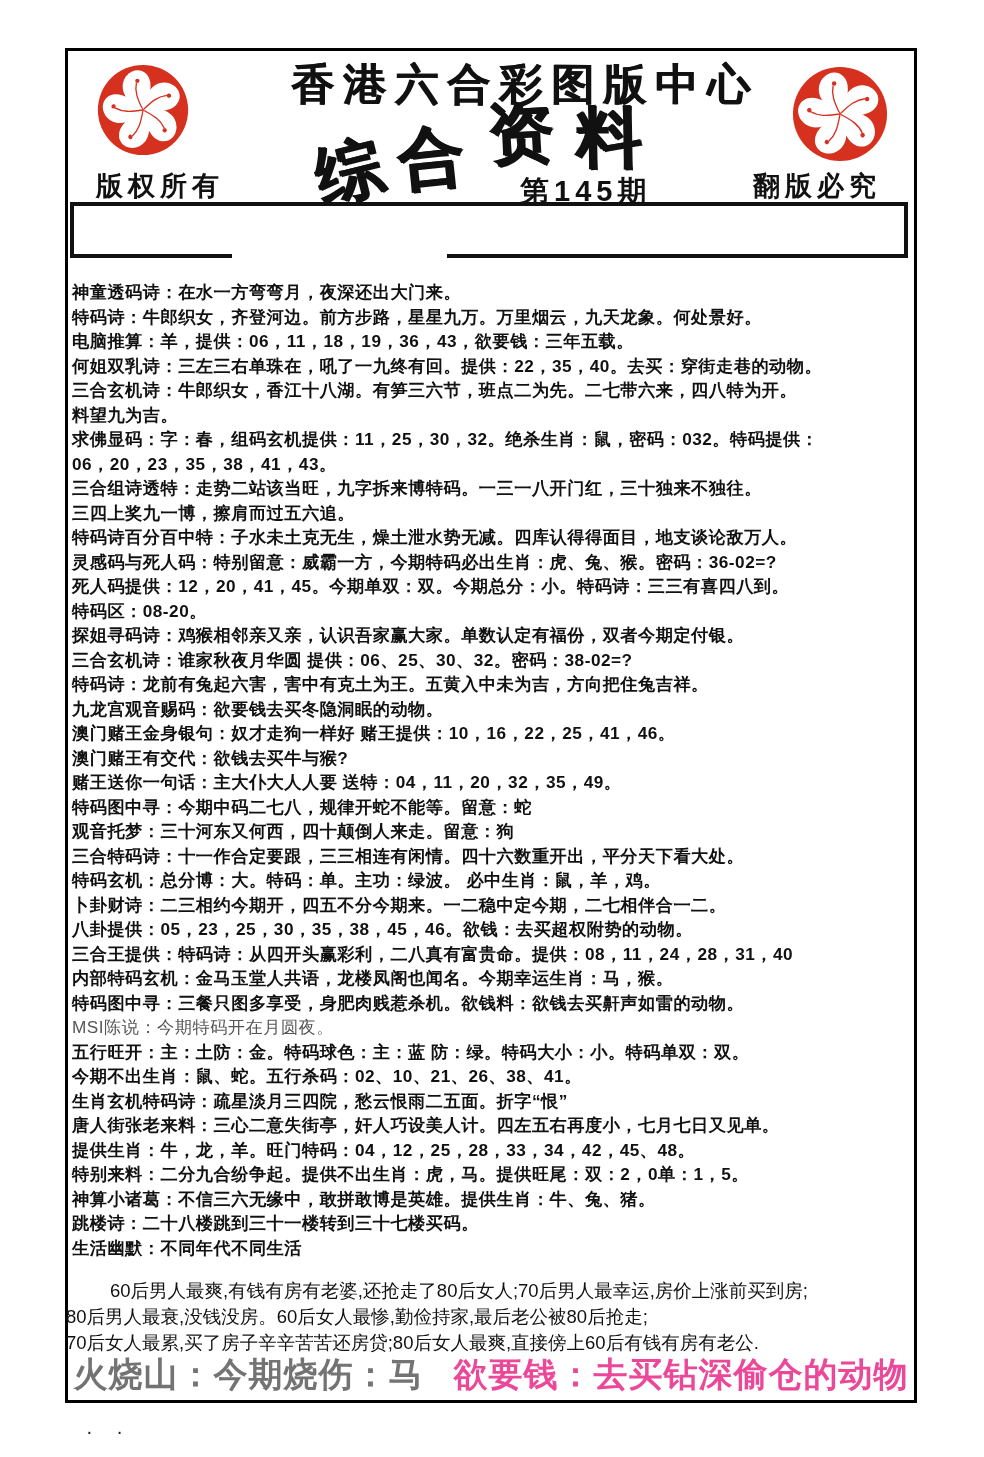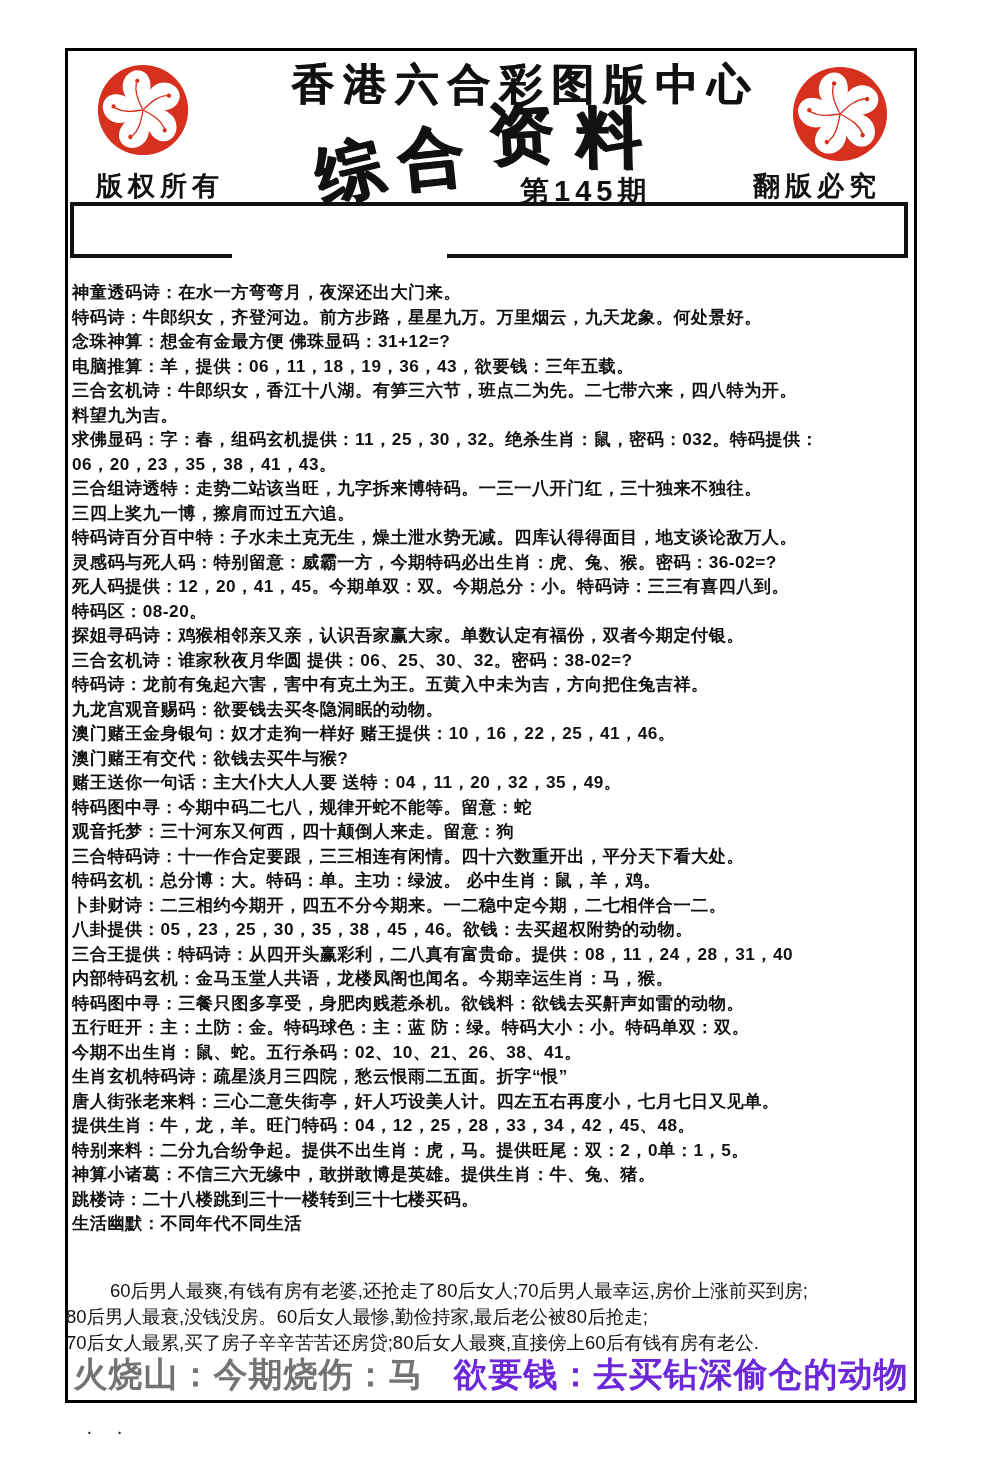--- a/index.html
+++ b/index.html
@@ -36,21 +36,21 @@
   .line{height:24.5px;line-height:24.5px;font-size:17.2px;font-weight:700;
     white-space:nowrap;letter-spacing:0.5px;}
   .line.faded{color:#555;font-weight:400;}
   .humor{left:66px;top:1278px;width:848px;}
   .humor .line{height:26px;line-height:26px;font-size:18.5px;font-weight:400;letter-spacing:0;}
   .humor .line.indent{padding-left:44px;}
   
   .footer-banner{left:68px;top:1352px;width:846px;text-align:center;white-space:nowrap;
     font-size:34px;font-weight:700;letter-spacing:1px;}
   .footer-red{color:#737373;margin-right:10px;}
-  .footer-green{color:#6d28d9;margin-left:20px;}
+  .footer-green{color:#ec4899;margin-left:20px;}
   .page-dots{left:86px;top:1420px;font-size:20px;letter-spacing:9px;color:#222;}
 </style>
 </head>
 <body>
 
 <div class="abs frame"></div>
 
 <svg width="0" height="0" style="position:absolute">
   <defs>
     <g id="bauhinia">
@@ -88,22 +88,22 @@
 
 <div class="abs copyright copy-left">版权所有</div>
 <div class="abs copyright copy-right">翻版必究</div>
 
 <div class="abs blank-box"></div>
 <div class="abs box-gap"></div>
 
 <div class="abs lines">
     <div class="line">神童透码诗：在水一方弯弯月，夜深还出大门来。</div>
     <div class="line">特码诗：牛郎织女，齐登河边。前方步路，星星九万。万里烟云，九天龙象。何处景好。</div>
-    <div class="line">念珠神算：想金有金最方便  佛珠显码：31+12=?</div>
     <div class="line">电脑推算：羊，提供：06，11，18，19，36，43，欲要钱：三年五载。</div>
+    <div class="line">何姐双乳诗：三左三右单珠在，吼了一九终有回。提供：22，35，40。去买：穿街走巷的动物。</div>
     <div class="line">三合玄机诗：牛郎织女，香江十八湖。有笋三六节，班点二为先。二七带六来，四八特为开。</div>
     <div class="line">料望九为吉。</div>
     <div class="line">求佛显码：字：春，组码玄机提供：11，25，30，32。绝杀生肖：鼠，密码：032。特码提供：</div>
     <div class="line">06，20，23，35，38，41，43。</div>
     <div class="line">三合组诗透特：走势二站该当旺，九字拆来博特码。一三一八开门红，三十独来不独往。</div>
     <div class="line">三四上奖九一博，擦肩而过五六追。</div>
     <div class="line">特码诗百分百中特：子水未土克无生，燥土泄水势无减。四库认得得面目，地支谈论敌万人。</div>
     <div class="line">灵感码与死人码：特别留意：威霸一方，今期特码必出生肖：虎、兔、猴。密码：36-02=?</div>
     <div class="line">死人码提供：12，20，41，45。今期单双：双。今期总分：小。特码诗：三三有喜四八到。</div>
     <div class="line">特码区：08-20。</div>
@@ -116,20 +116,21 @@
     <div class="line">赌王送你一句话：主大仆大人人要  送特：04，11，20，32，35，49。</div>
     <div class="line">特码图中寻：今期中码二七八，规律开蛇不能等。留意：蛇</div>
     <div class="line">观音托梦：三十河东又何西，四十颠倒人来走。留意：狗</div>
     <div class="line">三合特码诗：十一作合定要跟，三三相连有闲情。四十六数重开出，平分天下看大处。</div>
     <div class="line">特码玄机：总分博：大。特码：单。主功：绿波。  必中生肖：鼠，羊，鸡。</div>
     <div class="line">卜卦财诗：二三相约今期开，四五不分今期来。一二稳中定今期，二七相伴合一二。</div>
     <div class="line">八卦提供：05，23，25，30，35，38，45，46。欲钱：去买超权附势的动物。</div>
     <div class="line">三合王提供：特码诗：从四开头赢彩利，二八真有富贵命。提供：08，11，24，28，31，40</div>
     <div class="line">内部特码玄机：金马玉堂人共语，龙楼凤阁也闻名。今期幸运生肖：马，猴。</div>
     <div class="line">特码图中寻：三餐只图多享受，身肥肉贱惹杀机。欲钱料：欲钱去买鼾声如雷的动物。</div>
+    <div class="line faded">MSI陈说：今期特码开在月圆夜。</div>
     <div class="line">五行旺开：主：土防：金。特码球色：主：蓝 防：绿。特码大小：小。特码单双：双。</div>
     <div class="line">今期不出生肖：鼠、蛇。五行杀码：02、10、21、26、38、41。</div>
     <div class="line">生肖玄机特码诗：疏星淡月三四院，愁云恨雨二五面。折字“恨”</div>
     <div class="line">唐人街张老来料：三心二意失街亭，奸人巧设美人计。四左五右再度小，七月七日又见单。</div>
     <div class="line">提供生肖：牛，龙，羊。旺门特码：04，12，25，28，33，34，42，45、48。</div>
     <div class="line">特别来料：二分九合纷争起。提供不出生肖：虎，马。提供旺尾：双：2，0单：1，5。</div>
     <div class="line">神算小诸葛：不信三六无缘中，敢拼敢博是英雄。提供生肖：牛、兔、猪。</div>
     <div class="line">跳楼诗：二十八楼跳到三十一楼转到三十七楼买码。</div>
     <div class="line">生活幽默：不同年代不同生活</div>
   </div>

